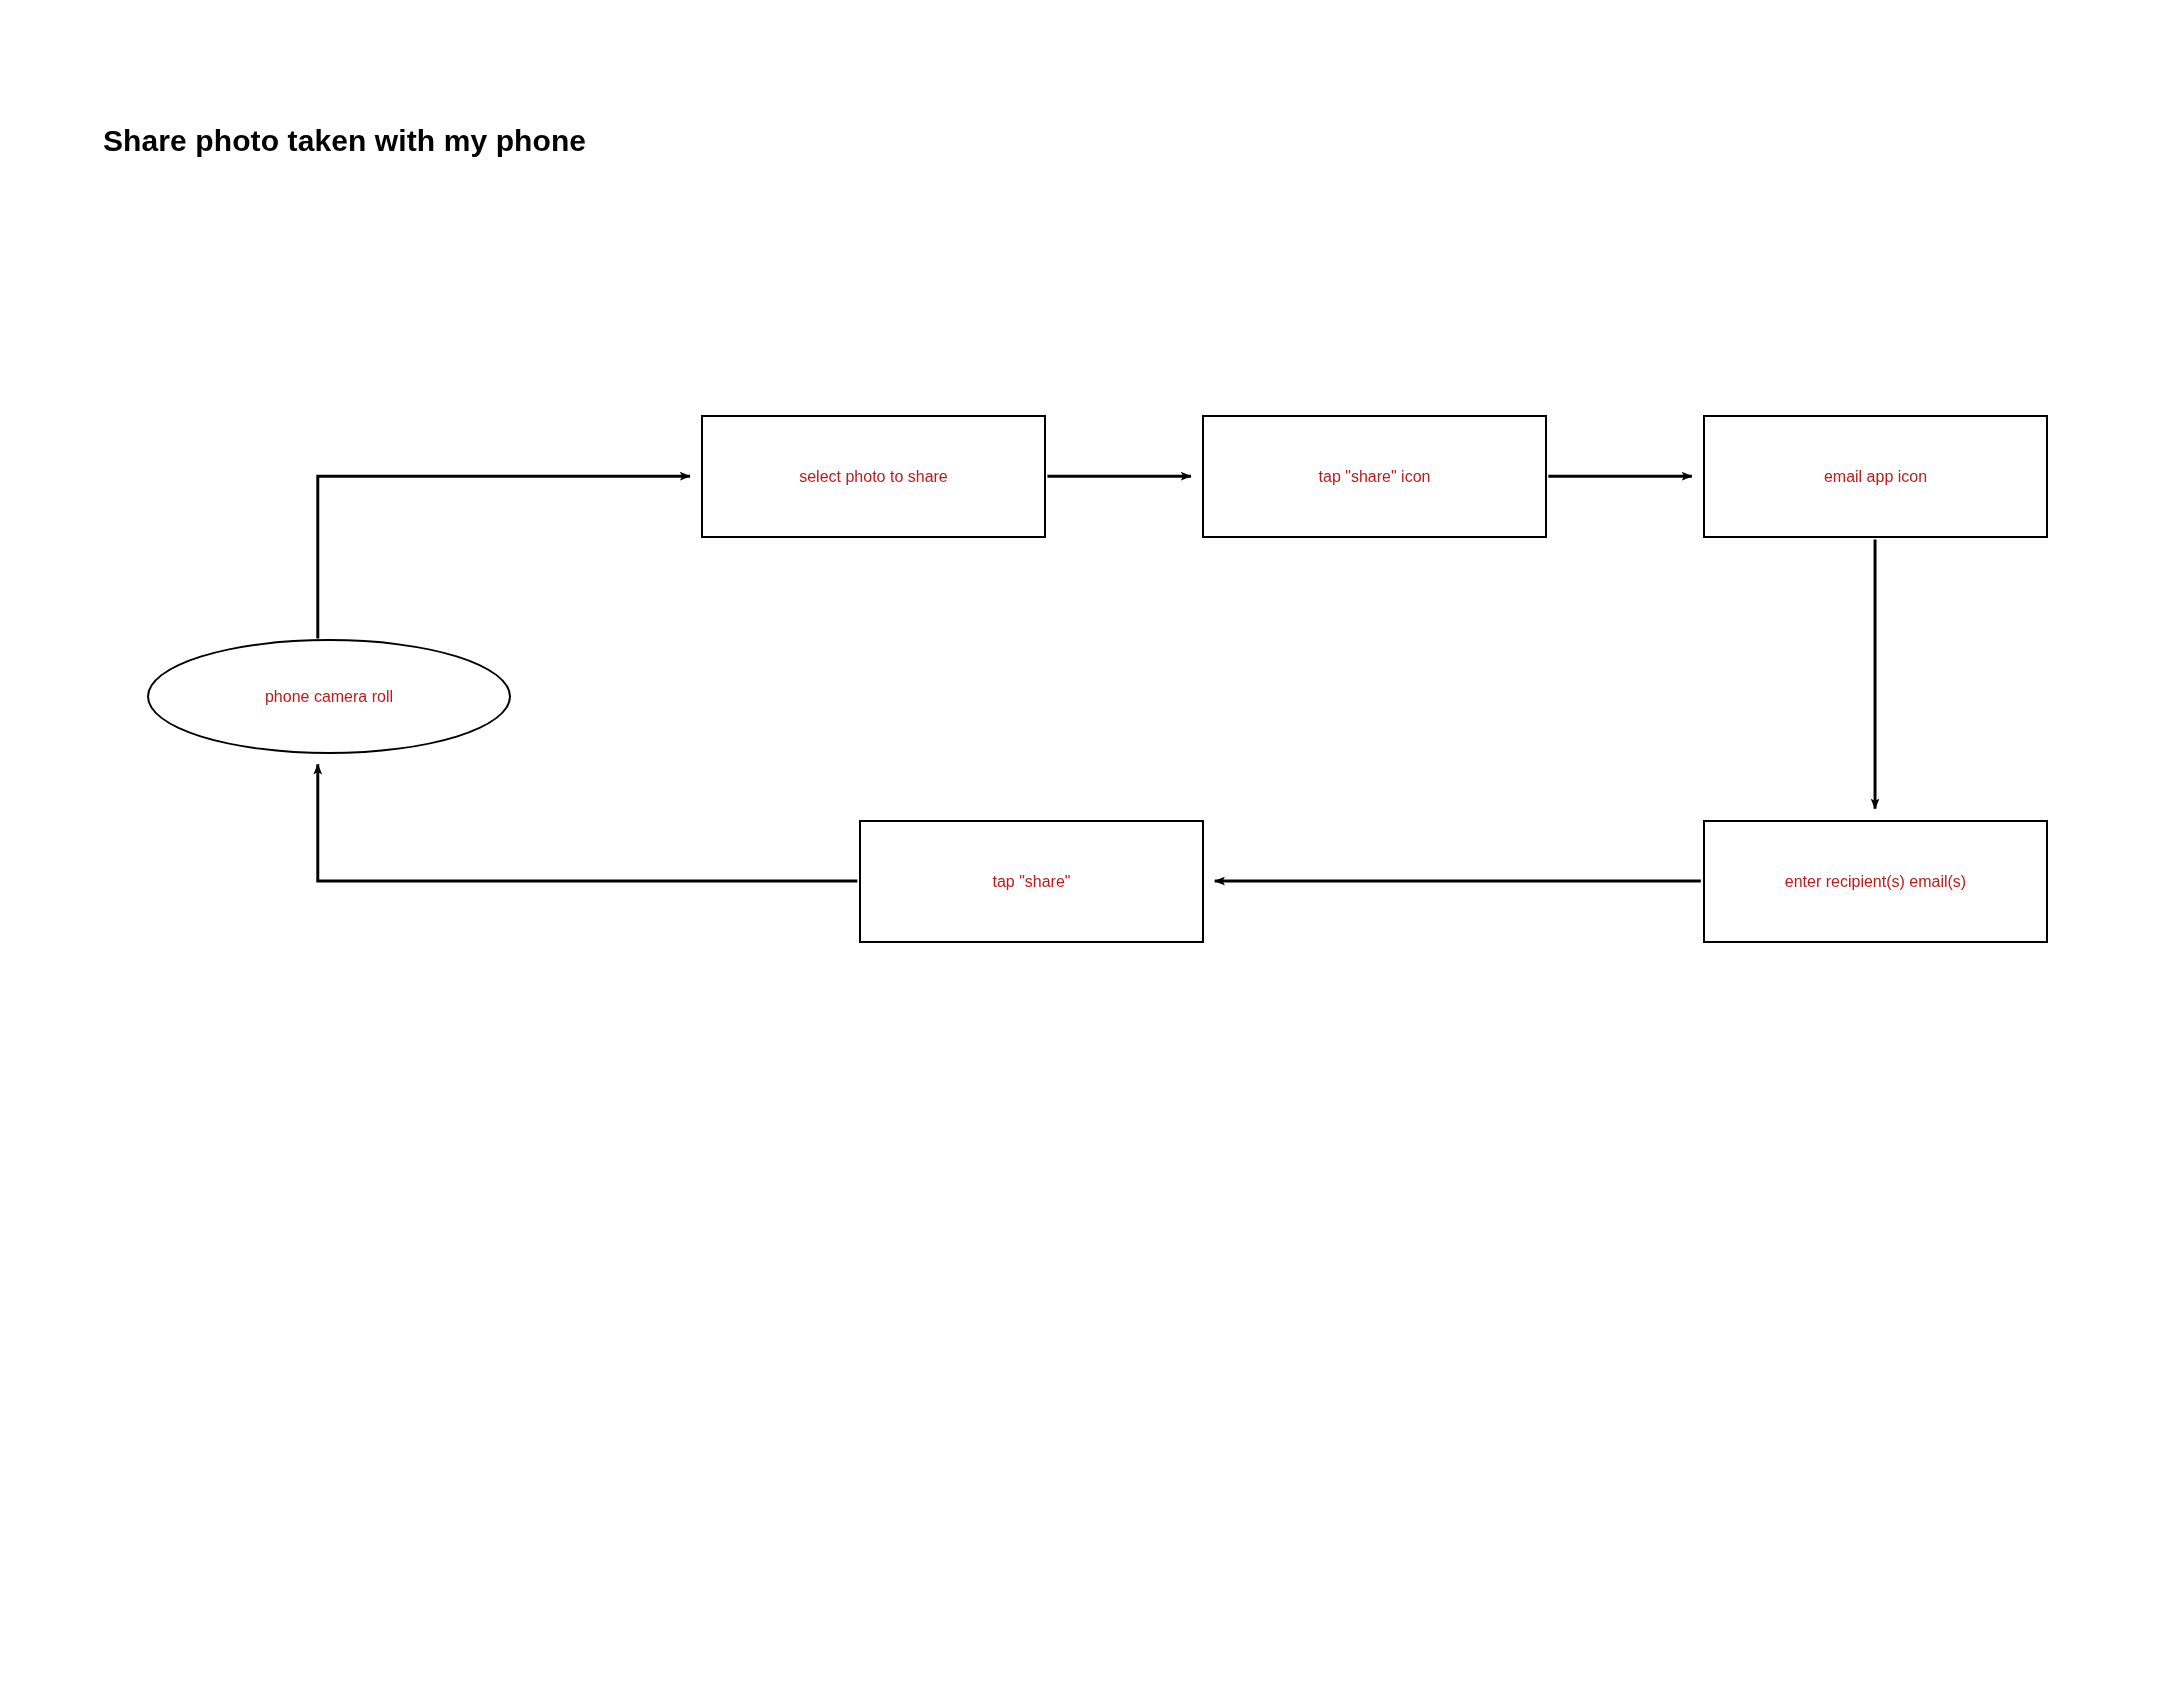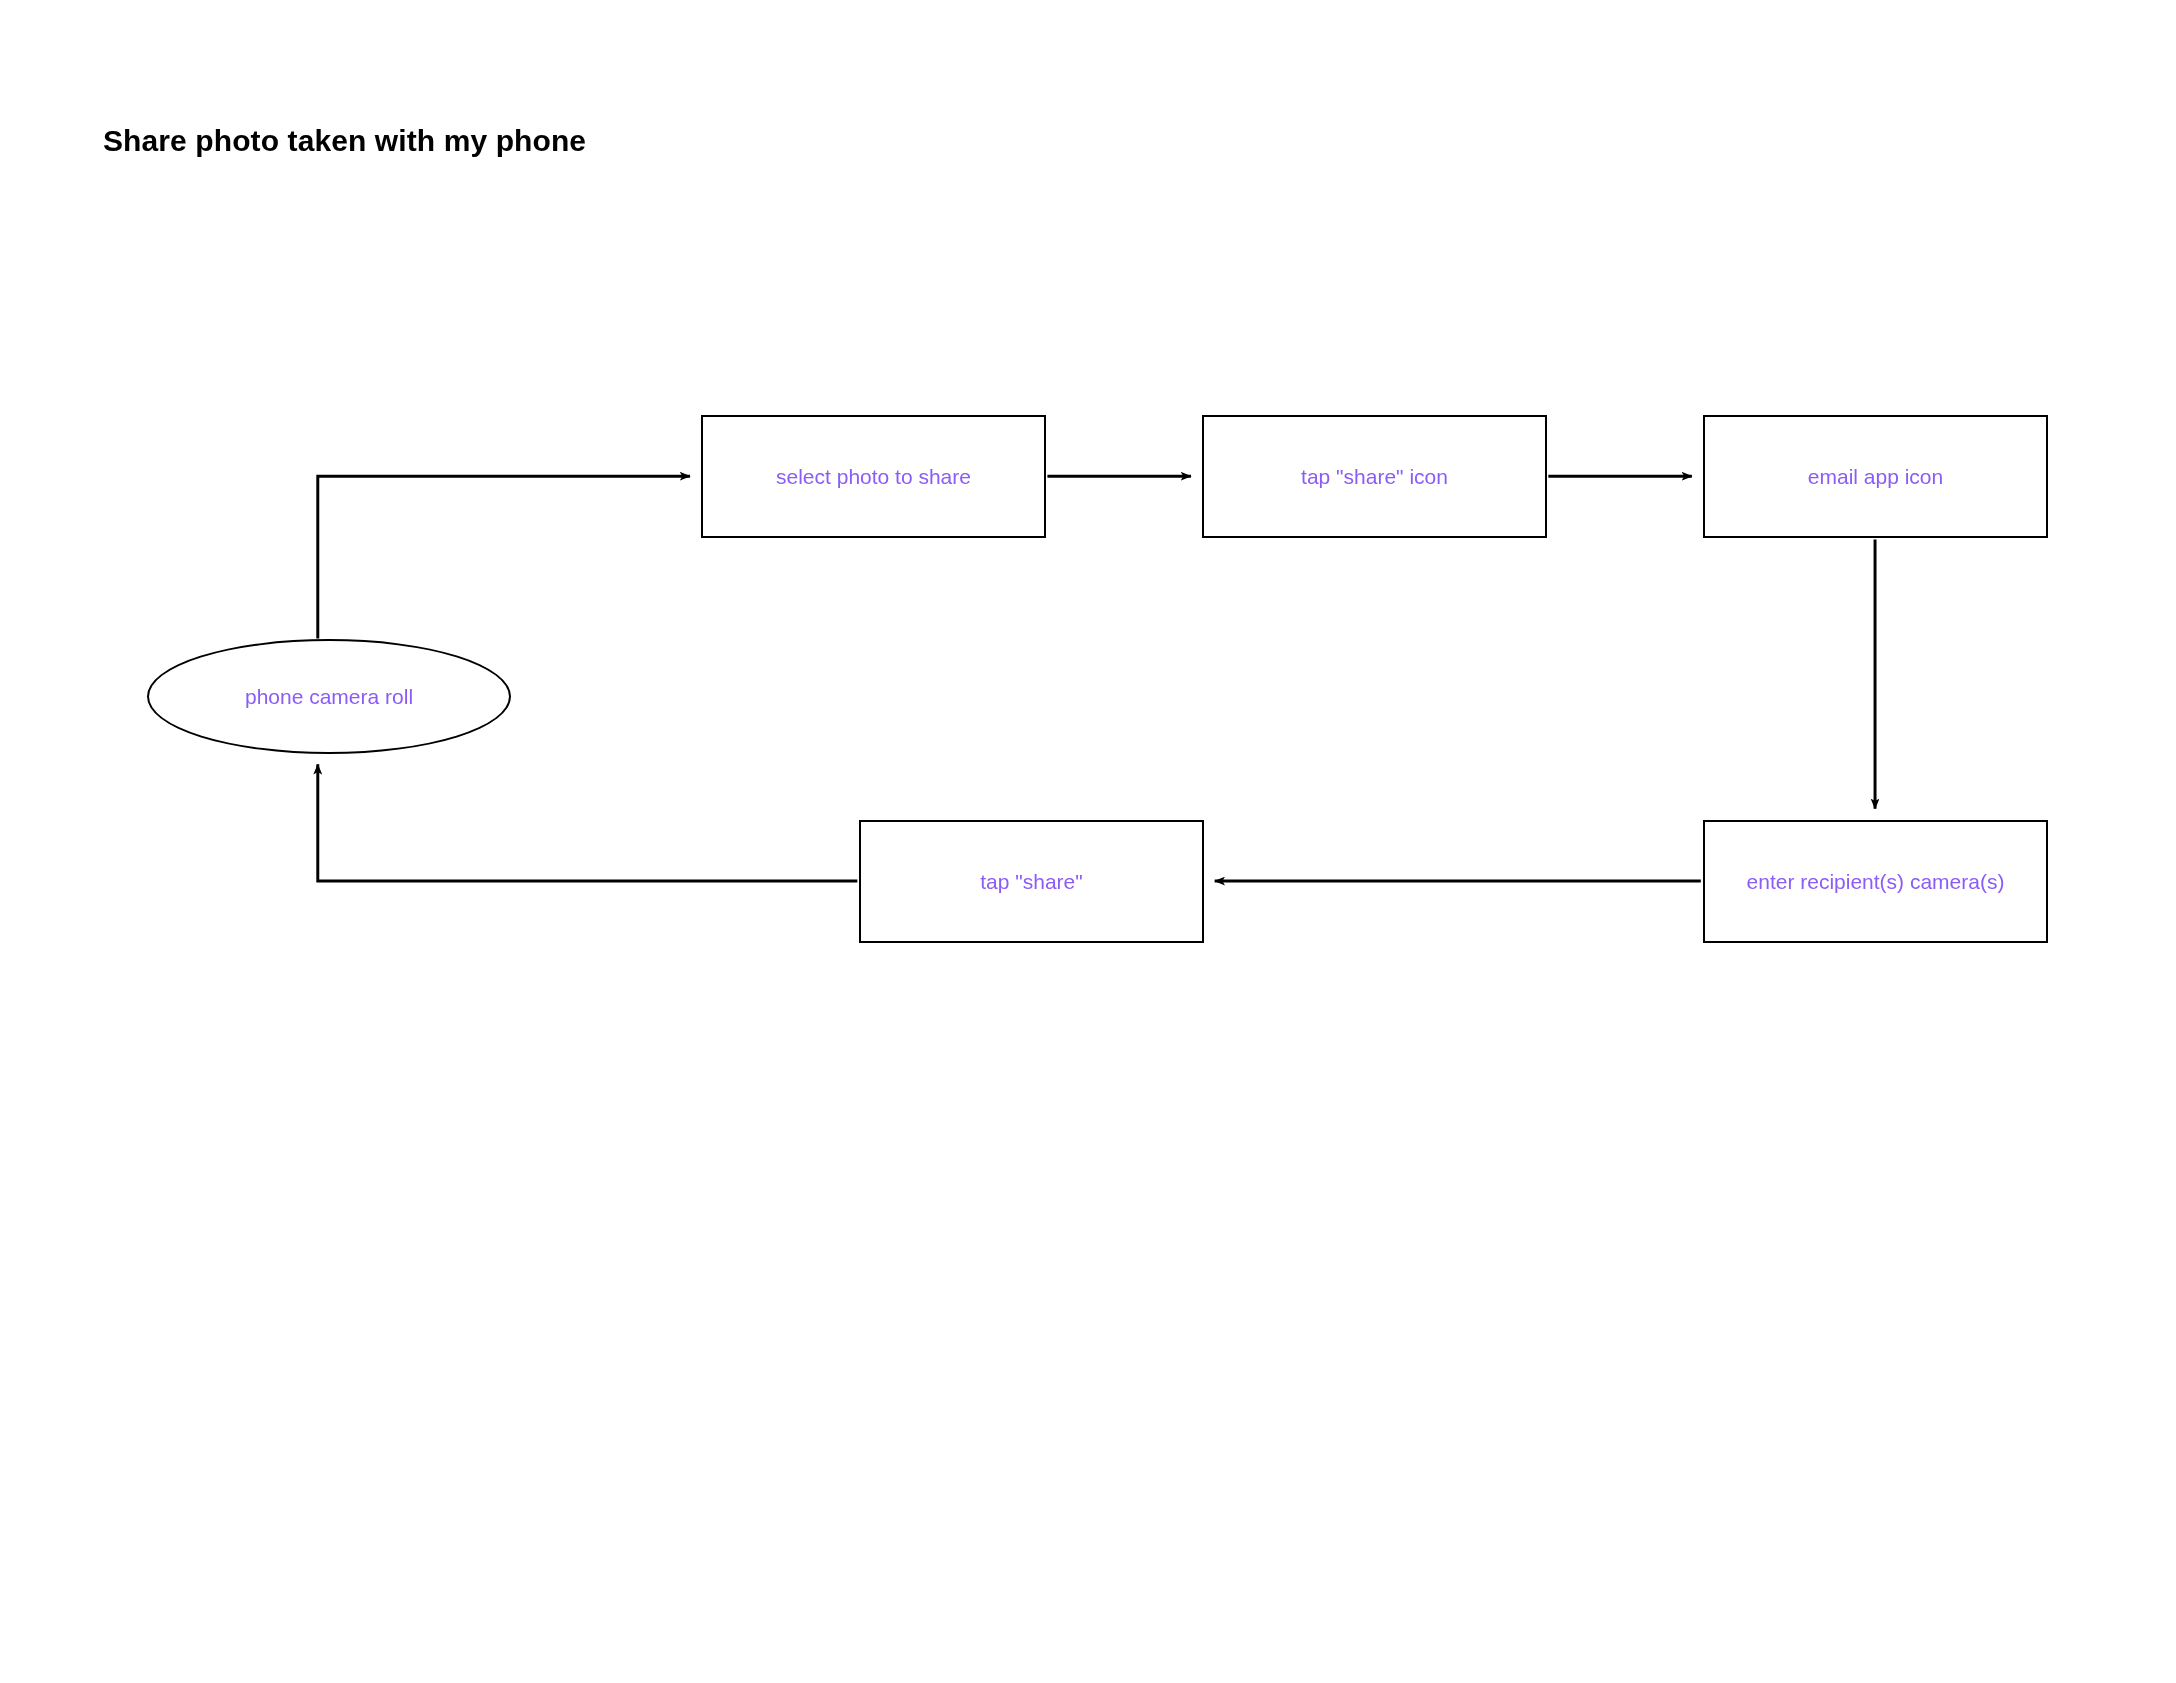--- a/index.html
+++ b/index.html
@@ -58,23 +58,23 @@
   }
 
   .node {
     position: absolute;
     box-sizing: border-box;
     display: flex;
     align-items: center;
     justify-content: center;
     text-align: center;
     background: #ffffff;
-    font-size: 21px;
+    font-size: 16px;
     line-height: 30px;
-    color: #8b5cf6;
+    color: #b91c1c;
   }
 
   .node.process {
     border: 2px solid #000000;
   }
 
   .node.terminal {
     border: 2px solid #000000;
     border-radius: 50%;
   }
@@ -131,21 +131,21 @@
 
     <div class="node process" id="node-tap-share-icon">
       <span class="node-label">tap "share" icon</span>
     </div>
 
     <div class="node process" id="node-select-app-icon">
       <span class="node-label">email app icon</span>
     </div>
 
     <div class="node process" id="node-enter-emails">
-      <span class="node-label">enter recipient(s) camera(s)</span>
+      <span class="node-label">enter recipient(s) email(s)</span>
     </div>
 
     <div class="node process" id="node-tap-share">
       <span class="node-label">tap "share"</span>
     </div>
 
   </div>
 </div>
 
 

